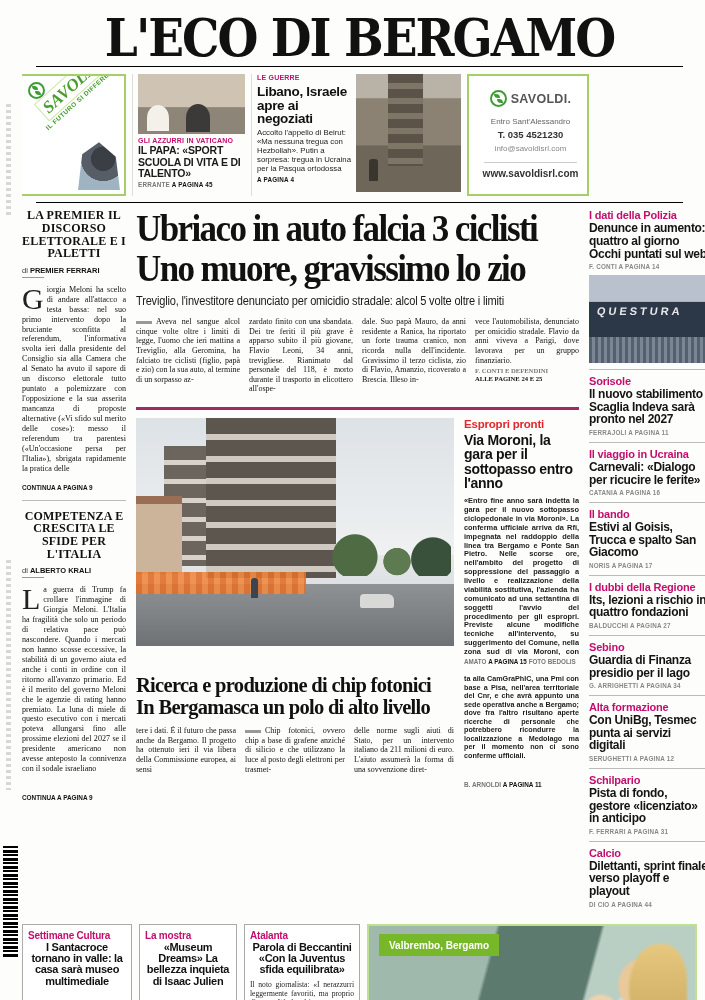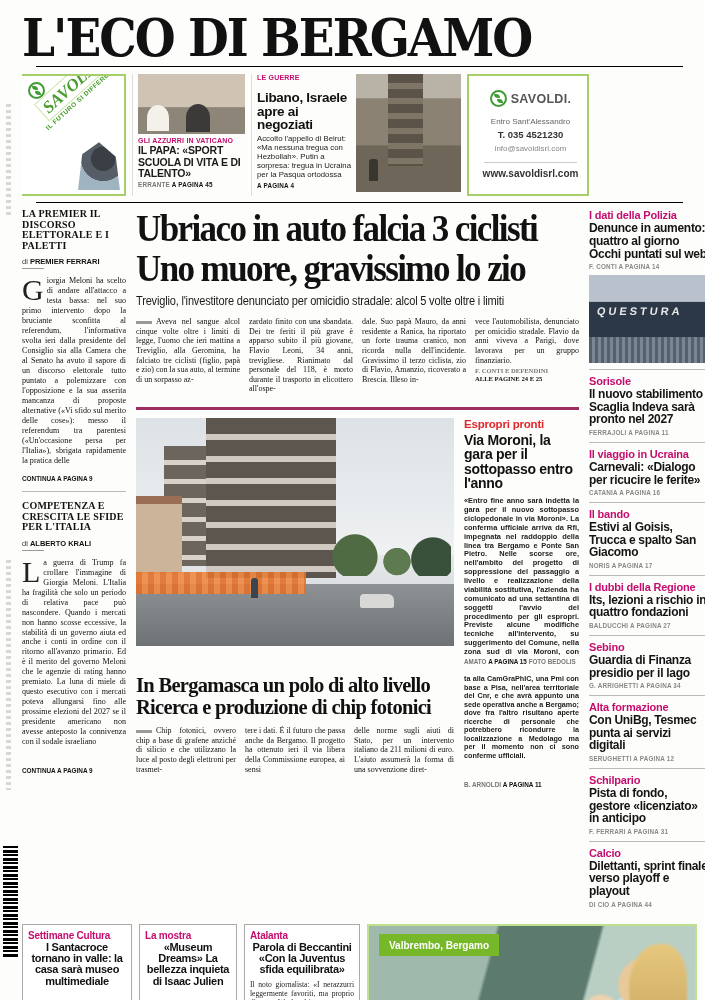--- a/index.html
+++ b/index.html
@@ -5,21 +5,21 @@
   * { margin:0; padding:0; box-sizing:border-box; }
   html,body { background:#e8e8e8; }
   .page {
     position:relative; width:705px; height:1000px; margin:0 auto;
     background:#fdfdfb; overflow:hidden; color:#111;
     font-family:"Liberation Sans", sans-serif;
   }
   .inner { padding:6px 8px 0 22px; }
 
   
-  .masthead { padding-top:4px; }
+  .masthead { text-align:center; padding-top:4px; }
   .masthead-title {
     font-family:"DejaVu Serif", serif; font-weight:700; font-size:47px;
     letter-spacing:-2px; transform:scaleY(1.12); transform-origin:center top;
     line-height:1.05; white-space:nowrap;
   }
   .dateline { display:flex; justify-content:center; align-items:center; gap:14px;
     font-size:7.5px; letter-spacing:.3px; color:#222; margin-top:2px; font-weight:700;}
   .dateline .site { font-weight:800; }
   .masthead-rule { border-bottom:1.6px solid #000; margin:7px 14px 0 14px; }
 
@@ -28,21 +28,21 @@
   .tease { flex:none; position:relative; border-left:1px solid #ddd; padding-left:5px; }
   .tease:first-child { border-left:none; padding-left:0; }
   .tease-photo { width:100%; height:60px; margin-bottom:3px; position:relative; overflow:hidden; }
   .kicker { color:#c40d6e; font-weight:800; font-size:7px; letter-spacing:.2px; text-transform:uppercase; }
   .tease-head { font-weight:700; font-size:10.5px; line-height:1.08; letter-spacing:-.2px; margin-top:1px; color:#1a1a1a;}
   .pageref-line { margin-top:2px; font-size:6.3px; letter-spacing:.2px; }
   .pr-author { color:#777; font-weight:700; }
   .pr-page { color:#111; font-weight:800; }
   .guerre { display:flex; gap:5px; }
   .guerre-txt { width:95px; }
-  .guerre-head { font-weight:800; font-size:13.5px; line-height:1.0; letter-spacing:-.3px; margin-top:10px;}
+  .guerre-head { font-weight:800; font-size:13.5px; line-height:1.0; letter-spacing:-.3px; margin-top:4px;}
   .guerre-body { font-size:7.8px; line-height:1.15; margin-top:3px; color:#222;}
   .guerre-photo { width:106px; height:118px; position:relative; overflow:hidden; }
 
   
   .ad-savoldi { border:2px solid #a6cf6a; background:#fff; position:relative; overflow:hidden; }
   .sav-diag { position:absolute; left:-18px; top:58px; transform:rotate(-42deg); transform-origin:left top; width:170px; text-align:center;}
   .sav-diag .brand { font-family:"Liberation Serif", serif; font-style:italic; font-weight:700; color:#4a9e2f; font-size:17px; background:#fff; padding:1px 4px; border:1px solid #cde6a8;}
   .sav-diag .tag { display:block; color:#4a9e2f; font-weight:700; font-size:6.5px; letter-spacing:.5px; margin-top:1px;}
   .sav-claw { position:absolute; right:4px; bottom:4px; width:42px; height:48px;
     background:radial-gradient(circle at 60% 35%, #3a3f46 0 30%, #565d66 31% 55%, #9fb3c0 56%);
@@ -58,21 +58,21 @@
   .ad2-mail { font-size:8px; color:#888; }
   .ad2-rule { border-top:1px solid #ccc; margin:7px 10px 0 10px; }
   .ad2-site { text-align:center; font-weight:800; font-size:10px; color:#333; margin-top:5px;}
 
   .strip-rule { border-bottom:1.3px solid #000; margin:6px 14px 0 14px; }
 
   
   .main { display:grid; grid-template-columns:104px 443px 120px; gap:0 10px; margin-top:6px; }
 
   
-  .op-title { font-family:"Liberation Serif", serif; font-weight:700; font-size:10px; line-height:1.05; letter-spacing:.2px;}
+  .op-title { font-family:"Liberation Serif", serif; font-weight:700; font-size:12px; line-height:1.05; letter-spacing:.2px;text-align:center;}
   .op-byline { font-size:7.5px; margin-top:6px; color:#333;}
   .op-byline b { font-weight:800; color:#111;}
   .op-byline-rule { width:22px; border-top:1px solid #999; margin-top:2px;}
   .op-body { font-family:"Liberation Serif", serif; font-size:8.1px; line-height:1.23; text-align:justify; margin-top:7px; overflow:hidden;}
   .dropcap { float:left; font-family:"Liberation Serif", serif; font-weight:400; font-size:30px; line-height:.8; padding:2px 3px 0 0; color:#222;}
   .op-cont { font-size:6.4px; font-weight:800; margin-top:3px;}
   .op-sep { border-top:1px solid #bbb; margin:9px 0; }
 
   
   .lead-head { font-family:"Liberation Serif", serif; font-weight:700; font-size:35px; letter-spacing:-1.6px; line-height:1.04; white-space:nowrap; transform:scaleY(1.1); transform-origin:left top;}
@@ -312,26 +312,26 @@
               <span class="pr-author">AMATO</span>
               <span class="pr-page">A PAGINA 15</span>
               <span class="pr-author">FOTO BEDOLIS</span>
             </div>
           </div>
         </div>
 
         <div class="chips">
           <div>
             <div class="chips-head">
+              <div>Ricerca e produzione di chip fotonici</div>
               <div>In Bergamasca un polo di alto livello</div>
-              <div>Ricerca e produzione di chip fotonici</div>
             </div>
             <div class="chips-cols">
+              <div class="chips-col">tere i dati. È il futuro che passa anche da Bergamo. Il progetto ha ottenuto ieri il via libera della Commissione europea, ai sensi</div>
               <div class="chips-col"><span class="intro-dash"></span><span>Chip fotonici, ovvero chip a base di grafene anziché di silicio e che utilizzano la luce al posto degli elettroni per trasmet-</span></div>
-              <div class="chips-col">tere i dati. È il futuro che passa anche da Bergamo. Il progetto ha ottenuto ieri il via libera della Commissione europea, ai sensi</div>
               <div class="chips-col">delle norme sugli aiuti di Stato, per un intervento italiano da 211 milioni di euro. L'aiuto assumerà la forma di una sovvenzione diret-</div>
             </div>
           </div>
           <div>
             <div class="chips-col4">ta alla CamGraPhIC, una Pmi con base a Pisa, nell'area territoriale del Cnr, e che avrà appunto una sede operativa anche a Bergamo; dove fra l'altro risultano aperte ricerche di personale che potrebbero ricondurre la localizzazione a Medolago ma per il momento non ci sono conferme ufficiali.</div>
             <div class="chips-ref">
               <span class="pr-author">B. ARNOLDI</span>
               <span class="pr-page">A PAGINA 11</span>
             </div>
           </div>

